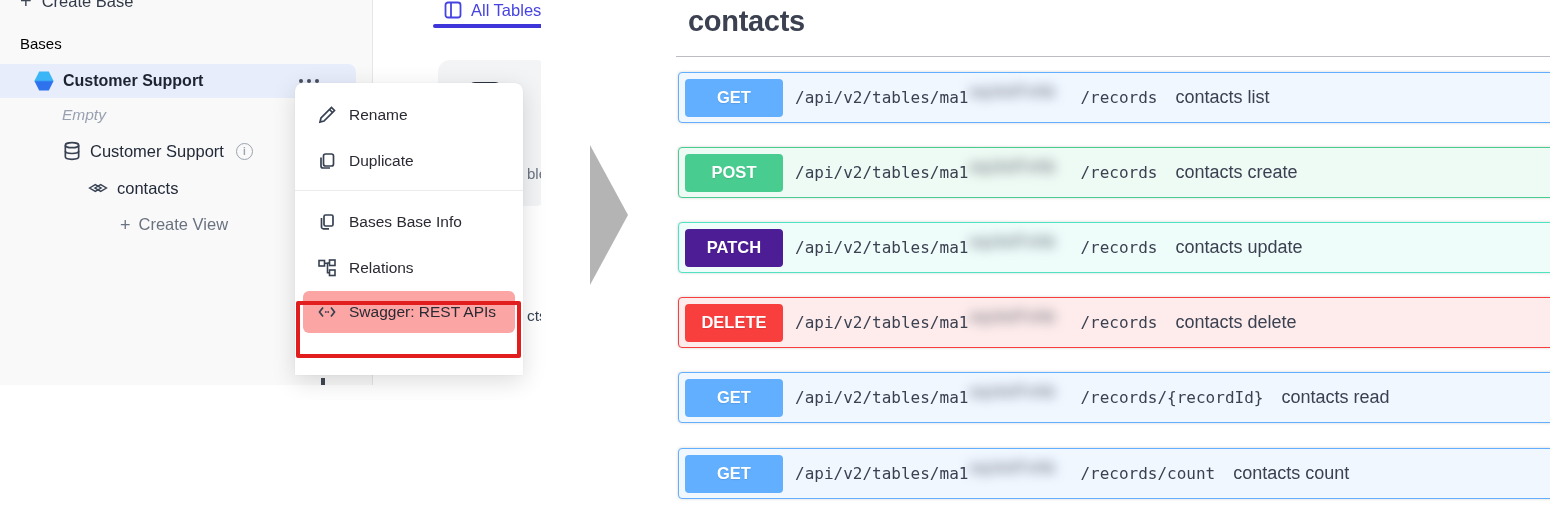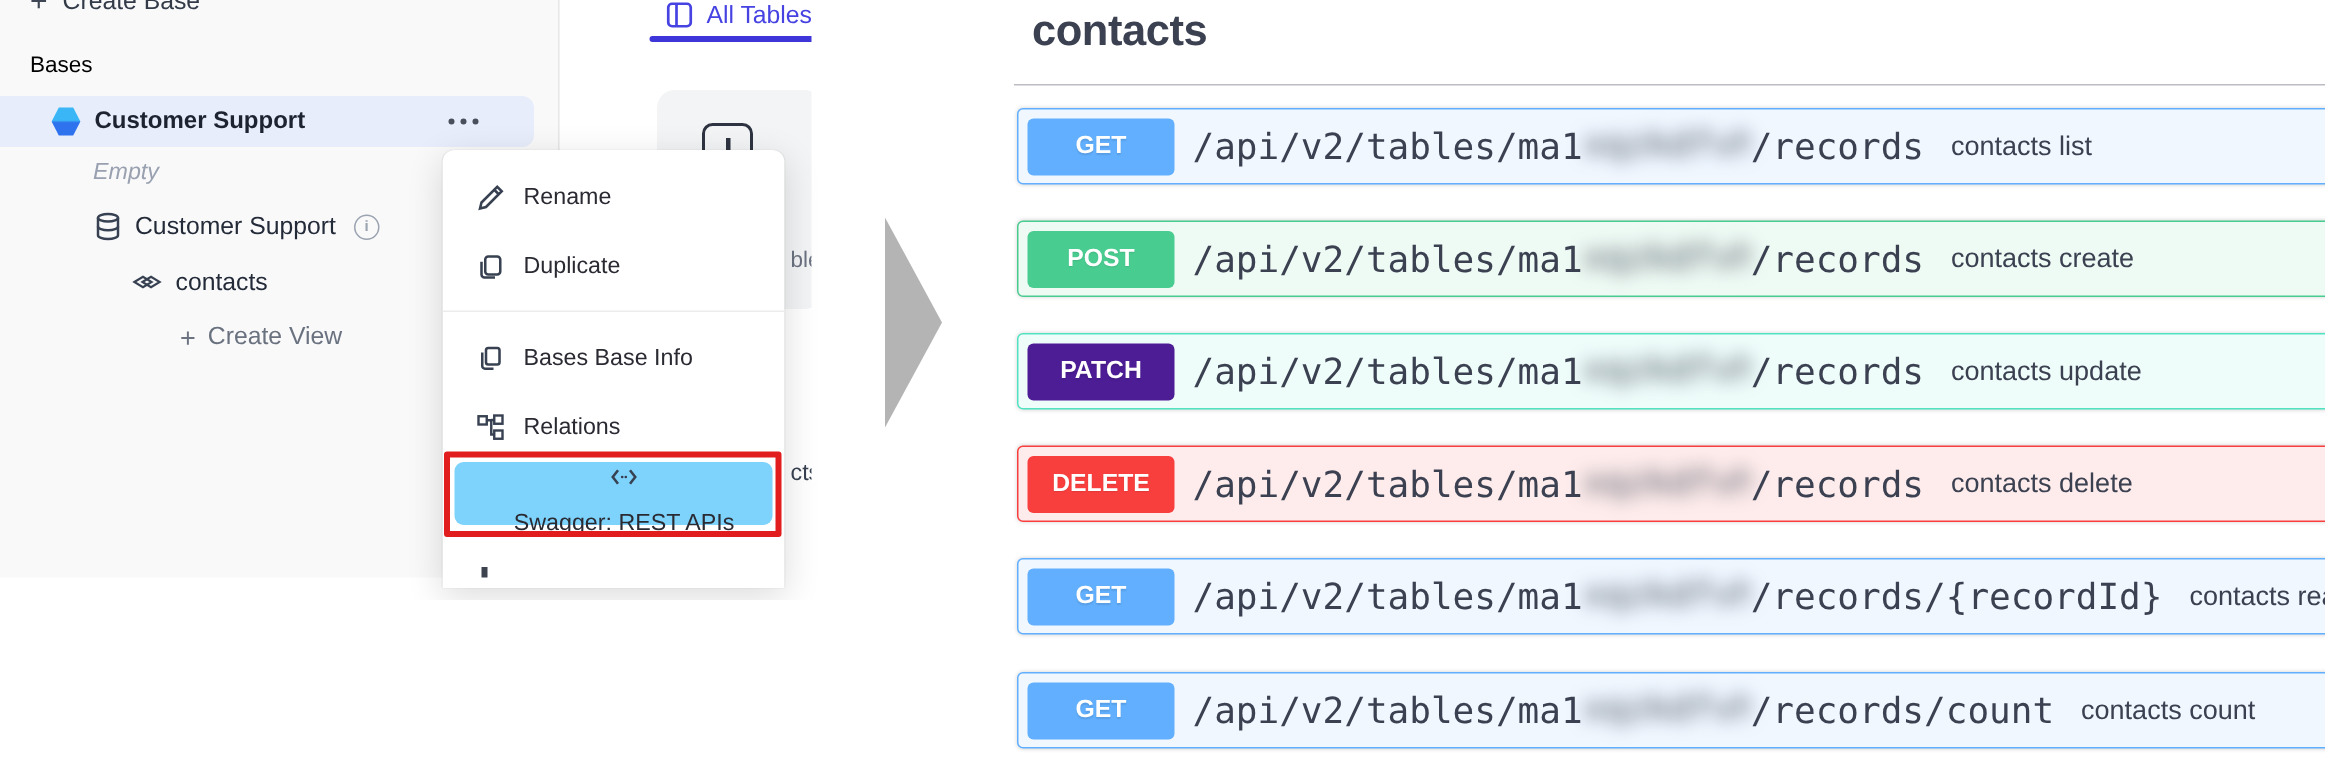--- a/index.html
+++ b/index.html
@@ -49,30 +49,30 @@
   #table-card { position:absolute; left:64px; top:60px; width:110px; height:146px;
                 background:#f3f4f6; border-radius:12px; }
   #card-icon { position:absolute; left:94px; top:82px; width:34px; height:32px;
                border:2.5px solid #2d3340; border-radius:7px; }
   #card-icon:after { content:""; position:absolute; left:14px; top:8px; width:2.5px; height:22px; background:#2d3340; }
   .fragment { position:absolute; white-space:nowrap; }
   #frag-top { left:153px; top:165px; font-size:15px; color:#6b7280; }
   #frag-bottom { left:153px; top:307px; font-size:15.5px; color:#374151; }
 
   
-  #context-menu { position:absolute; left:295px; top:100px; width:228px; height:292px;
+  #context-menu { position:absolute; left:295px; top:83px; width:228px; height:292px;
                   background:#ffffff; border-radius:8px 8px 0 0;
                   box-shadow:0 6px 24px rgba(0,0,0,.14), 0 0 1px rgba(0,0,0,.12);text-align:right; }
   .menu-item { position:absolute; left:8px; width:212px; height:42px; display:flex;
                align-items:center; gap:12px; padding-left:14px; border-radius:6px; }
   .menu-item .lbl { font-size:15.5px; color:#2a2a33; white-space:nowrap; }
   .mi-0 { top:11px; } .mi-1 { top:57px; }
   .menu-divider { position:absolute; left:0; top:107px; width:228px; height:1px; background:#ececee; }
   .mi-2 { top:118px; } .mi-3 { top:164px; }
-  .mi-4 { top:208px; background:#7dd3fc;flex-direction:column; }
+  .mi-4 { top:208px; background:#fca5a5; }
   .micon { width:20px; height:20px; flex:0 0 auto; }
   #red-annotation { position:absolute; left:296px; top:301px; width:225px; height:57px;
                     border:4px solid #e11d1d; border-radius:2px; pointer-events:none; }
   #partial-item-dot { position:absolute; left:321px; top:378px; width:4px; height:7px; background:#3c434e; }
 
   
   #flow-arrow { position:absolute; left:590px; top:145px; width:38px; height:140px;
                 background:#b4b4b4; clip-path:polygon(0 0, 100% 50%, 0 100%); }
 
   
@@ -91,21 +91,21 @@
   .m-patch  { background:#eefcfa; border-color:#50e3c2; }
   .m-delete { background:#feecec; border-color:#f93e3e; }
   .method-btn { width:98px; height:38px; margin-left:6px; border-radius:4px; border:none;
                 color:#ffffff; font-weight:700; font-size:16.5px;
                 font-family:"Liberation Sans",sans-serif; text-shadow:0 1px 1px rgba(0,0,0,.1);
                 display:flex; align-items:center; justify-content:center; flex:0 0 auto; }
   .m-get .method-btn    { background:#61affe; }
   .m-post .method-btn   { background:#49cc90; }
   .m-patch .method-btn  { background:#4c1d95; }
   .m-delete .method-btn { background:#f93e3e; }
-  .op-path { margin-left:12px; font-family:"DejaVu Sans Mono", monospace; font-size:24px;
+  .op-path { margin-left:12px; font-family:"DejaVu Sans Mono", monospace; font-size:16px;
              color:#3b4151; white-space:nowrap; display:flex; align-items:center; }
   .censored { display:inline-block; width:112px; height:32px; overflow:hidden;
               filter:blur(6px); color:#4a5160; }
   .op-desc { margin-left:18px; font-size:18px; color:#3b4151; white-space:nowrap; }
 </style>
 </head>
 <body>
 
 <div id="left-shot">
 

